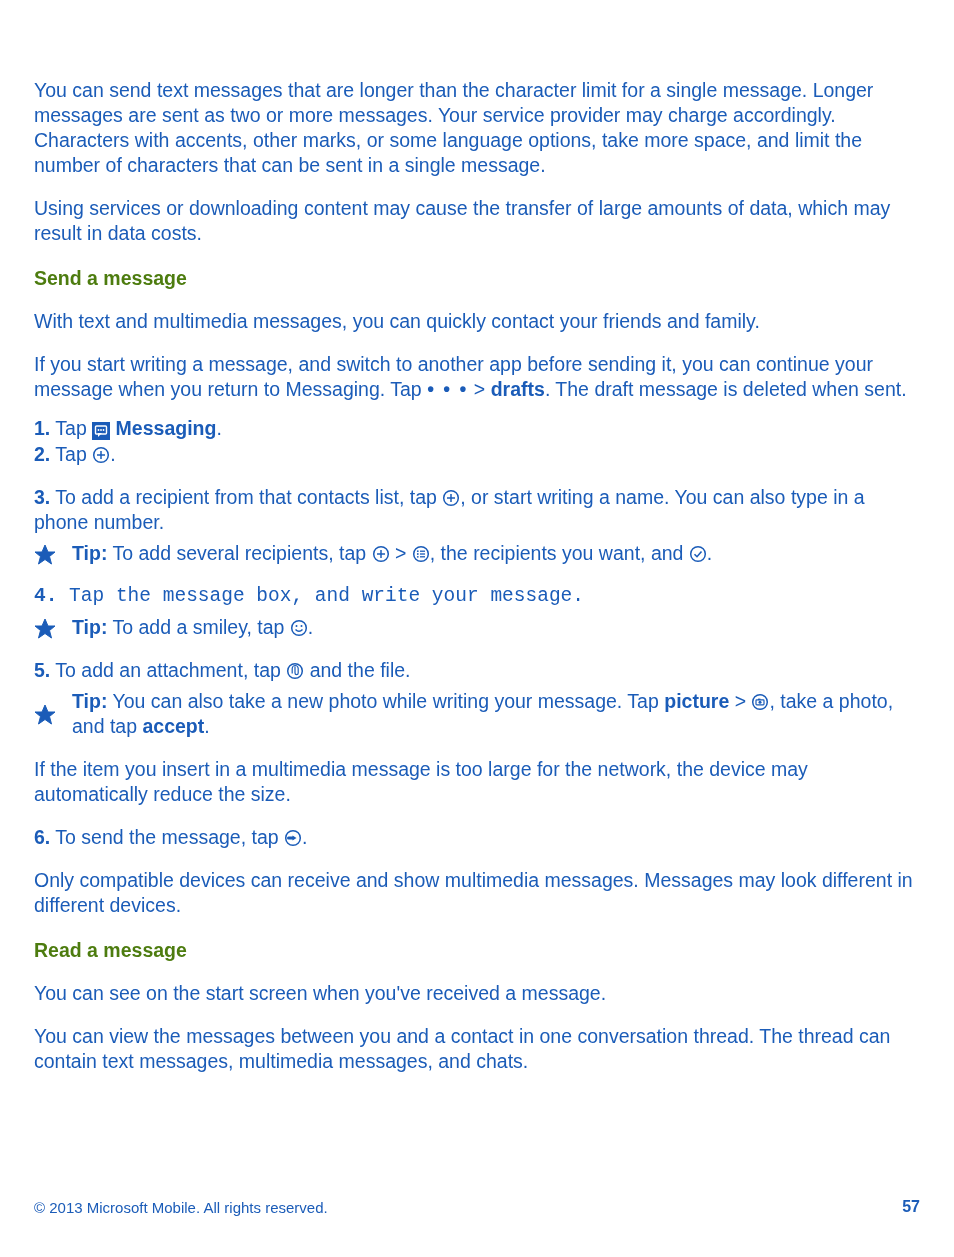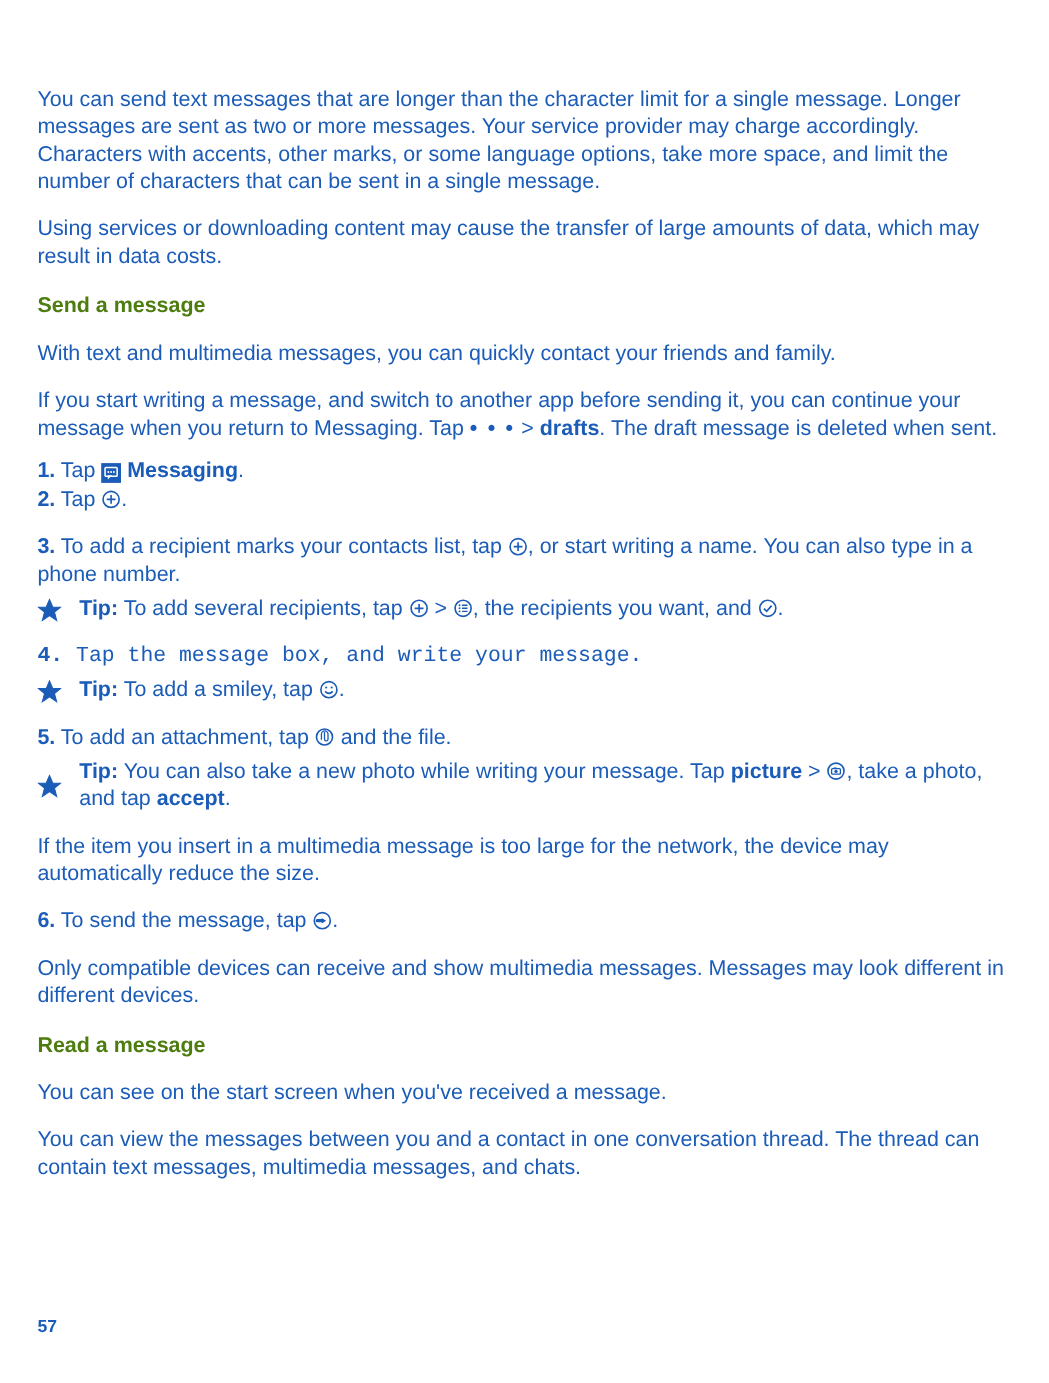--- a/index.html
+++ b/index.html
@@ -112,21 +112,21 @@
     </span><span class="bold"> Messaging</span><span>.</span>
 </p>
 
 <p class="tight">
   <span class="bold">2.</span><span> Tap </span><svg class="inline-icon" width="18" height="18">
       <use href="#ic-plus"></use>
     </svg><span>.</span>
 </p>
 
 <p style="margin-bottom:6px;">
-  <span class="bold">3.</span><span> To add a recipient marks your contacts list, tap </span><svg class="inline-icon" width="18" height="18">
+  <span class="bold">3.</span><span> To add a recipient from that contacts list, tap </span><svg class="inline-icon" width="18" height="18">
       <use href="#ic-plus"></use>
     </svg><span>, or start writing a name. You can also type in a phone number.</span>
 </p>
 
 <div class="tip-row">
   <div class="tip-star">
       <svg width="22" height="22">
         <use href="#ic-star"></use>
       </svg>
     </div>
@@ -185,14 +185,15 @@
     </svg><span>.</span>
 </p>
 
 <p>Only compatible devices can receive and show multimedia messages. Messages may look different in different devices.</p>
 
 <p class="heading">Read a message</p>
 <p>You can see on the start screen when you've received a message.</p>
 <p>You can view the messages between you and a contact in one conversation thread. The thread can contain text messages, multimedia messages, and chats.</p>
 
 <div class="footer">
+  <span>© 2013 Microsoft Mobile. All rights reserved.</span>
   <span class="pagenum">57</span>
 </div>
 
 </body></html>

